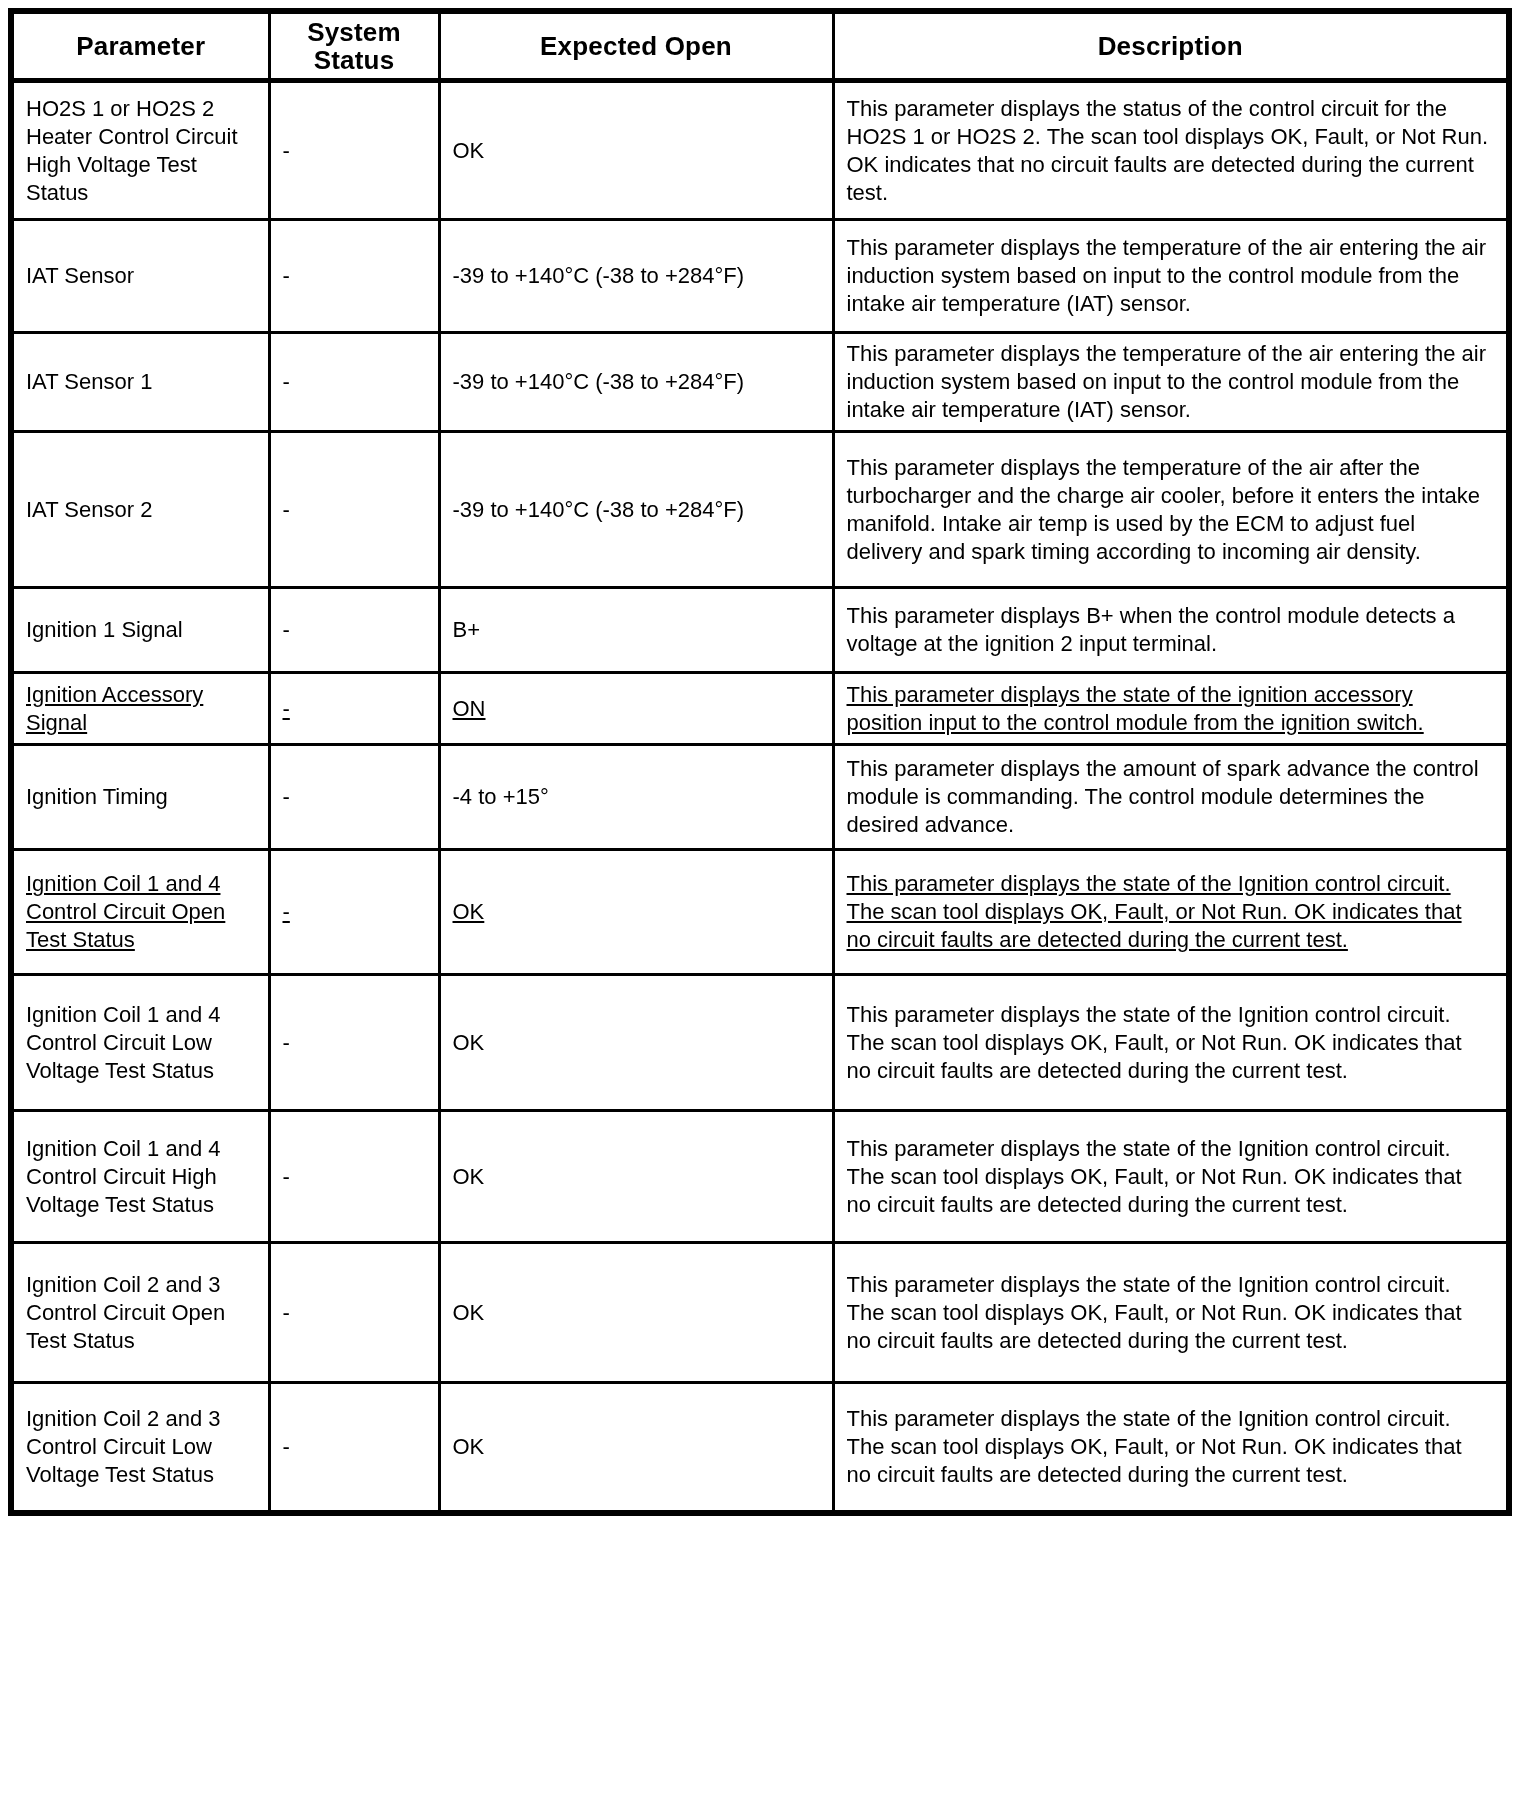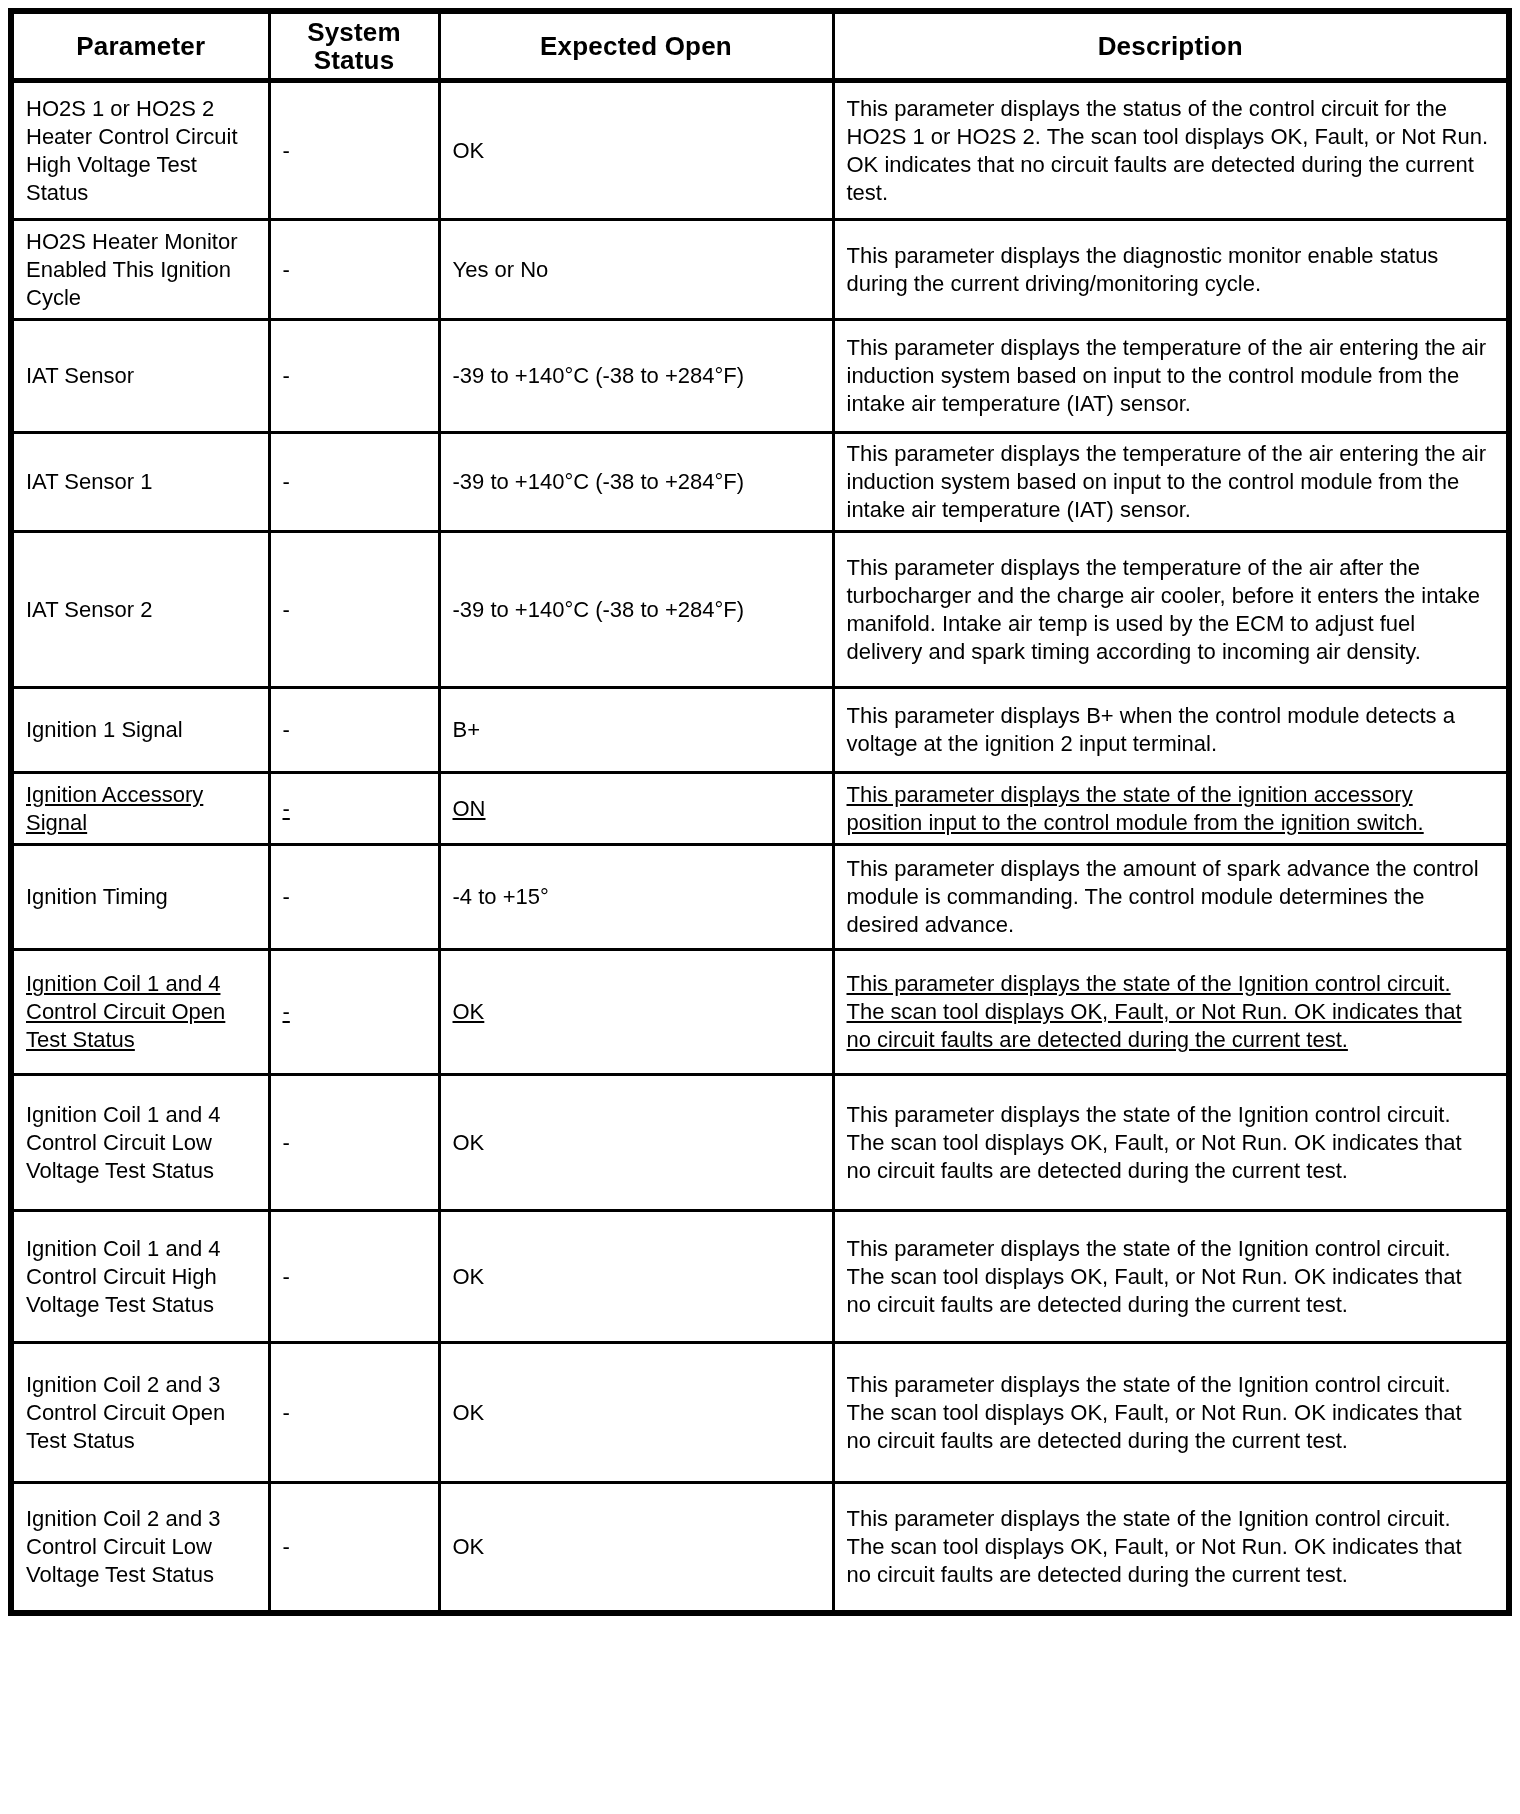--- a/index.html
+++ b/index.html
@@ -70,26 +70,20 @@
         <th>Description</th>
       </tr>
     </thead>
     <tbody id="table-body">
         <tr style="height: 139px;">
           <td>HO2S 1 or HO2S 2 Heater Control Circuit High Voltage Test Status</td>
           <td>-</td>
           <td>OK</td>
           <td class="desc">This parameter displays the status of the control circuit for the HO2S 1 or HO2S 2. The scan tool displays OK, Fault, or Not Run. OK indicates that no circuit faults are detected during the current test.</td>
         </tr>
-        <tr style="height: 100px;">
-          <td>HO2S Heater Monitor Enabled This Ignition Cycle</td>
-          <td>-</td>
-          <td>Yes or No</td>
-          <td class="desc">This parameter displays the diagnostic monitor enable status during the current driving/monitoring cycle.</td>
-        </tr>
         <tr style="height: 113px;">
           <td>IAT Sensor</td>
           <td>-</td>
           <td>-39 to +140°C (-38 to +284°F)</td>
           <td class="desc">This parameter displays the temperature of the air entering the air induction system based on input to the control module from the intake air temperature (IAT) sensor.</td>
         </tr>
         <tr style="height: 94px;">
           <td>IAT Sensor 1</td>
           <td>-</td>
           <td>-39 to +140°C (-38 to +284°F)</td>

